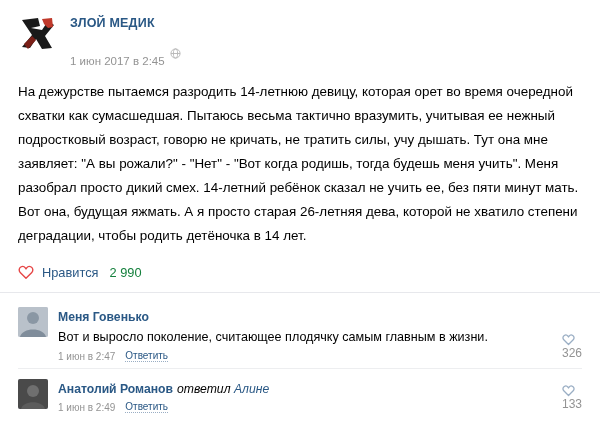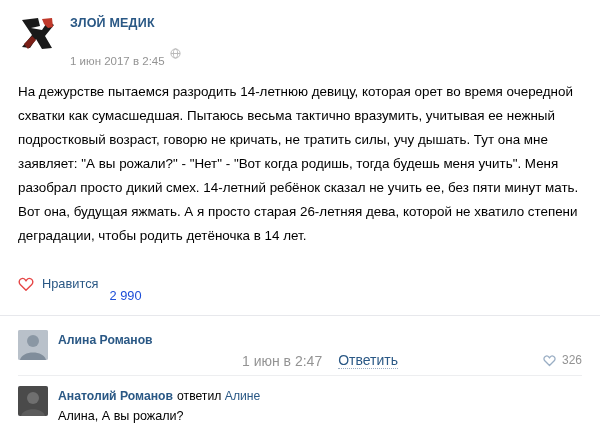--- a/index.html
+++ b/index.html
@@ -90,22 +90,21 @@
     margin-right: 8px;
     flex: 0 0 16px;
   }
   .like-label {
     font-size: 12.8px;
     color: #2a5885;
     margin-right: 11px;
   }
   .like-count {
     font-size: 12.8px;
-    color: #1d4ed8;
-    margin-top: 24px;
+    color: #15803d;
   }
   .divider {
     height: 1px;
     background: #e7e8ec;
     margin: 0 0 0 0;
   }
   
   .comments {
     padding: 4px 18px 0 18px;
     background: #fff;
@@ -137,52 +136,53 @@
     color: #2a5885;
     font-weight: bold;
     display: inline;
   }
   .c-replyto {
     font-size: 12.2px;
     color: #000;
     display: inline;
     margin-left: 4px;
     font-weight: normal;
+    font-style: italic;
   }
   .c-replyto .c-replyname {
     color: #2a5885;
   }
   .c-text {
     font-size: 12.6px;
     color: #000;
     line-height: 18px;
     margin-top: 3px;
   }
   .c-meta {
     margin-top: 4px;
-    font-size: 14px;
+    font-size: 10px;
     color: #939393;
     display: flex;
     align-items: center;
-    justify-content: center;
   }
   .c-meta .c-reply {
     color: #2a5885;
-    margin-left: 16px;
+    margin-left: 10px;
     border-bottom: 1px dotted #9aaec4;
     cursor: pointer;
   }
   .c-like {
     position: absolute;
     right: 0;
     bottom: 8px;
     display: flex;
     align-items: center;
     font-size: 12px;
     color: #939393;
+    flex-direction: column;
   }
   .c-like .heart-small {
     width: 13px;
     height: 13px;
     margin-right: 6px;
   }
 </style>
 </head>
 <body>
 
@@ -234,21 +234,22 @@
     <div class="comment">
       <div class="c-avatar">
         <svg width="30" height="30" viewBox="0 0 30 30">
           <rect width="30" height="30" fill="#d9dee4"></rect>
           <circle cx="15" cy="11" r="6" fill="#9aa6b2"></circle>
           <path d="M2 30 C4 20 26 20 28 30 Z" fill="#8d99a6"></path>
           <rect x="0" y="0" width="30" height="30" fill="#5b6b7c" opacity="0.25"></rect>
         </svg>
       </div>
       <div class="c-body">
-        <span class="c-name">Алина Романов</span>
+        <span class="c-name">Меня Говенько</span>
+        <div class="c-text">Вот и выросло поколение, считающее плодячку самым главным в жизни.</div>
         <div class="c-meta">
           <span>1 июн в 2:47</span>
           <span class="c-reply">Ответить</span>
         </div>
       </div>
       <div class="c-like">
         <span class="heart-small">
           <svg width="13" height="13" viewBox="0 0 16 16">
             <path d="M8 14.2 L2.2 8.4 C0.6 6.8 0.9 4.2 2.8 3 C4.3 2.1 6.3 2.5 7.3 3.9 L8 4.9 L8.7 3.9 C9.7 2.5 11.7 2.1 13.2 3 C15.1 4.2 15.4 6.8 13.8 8.4 Z" fill="none" stroke="#9aaec4" stroke-width="1.6" stroke-linejoin="round"></path>
           </svg>
@@ -260,21 +261,20 @@
     <div class="comment">
       <div class="c-avatar">
         <svg width="30" height="30" viewBox="0 0 30 30">
           <rect width="30" height="30" fill="#4a4a4a"></rect>
           <circle cx="15" cy="12" r="6" fill="#6f6f6f"></circle>
           <path d="M3 30 C5 21 25 21 27 30 Z" fill="#5c5c5c"></path>
         </svg>
       </div>
       <div class="c-body">
         <span class="c-name">Анатолий Романов</span><span class="c-replyto"><span>ответил</span> <span class="c-replyname">Алине</span></span>
-        <div class="c-text">Алина, А вы рожали?</div>
         <div class="c-meta">
           <span>1 июн в 2:49</span>
           <span class="c-reply">Ответить</span>
         </div>
       </div>
       <div class="c-like">
         <span class="heart-small">
           <svg width="13" height="13" viewBox="0 0 16 16">
             <path d="M8 14.2 L2.2 8.4 C0.6 6.8 0.9 4.2 2.8 3 C4.3 2.1 6.3 2.5 7.3 3.9 L8 4.9 L8.7 3.9 C9.7 2.5 11.7 2.1 13.2 3 C15.1 4.2 15.4 6.8 13.8 8.4 Z" fill="none" stroke="#9aaec4" stroke-width="1.6" stroke-linejoin="round"></path>
           </svg>

